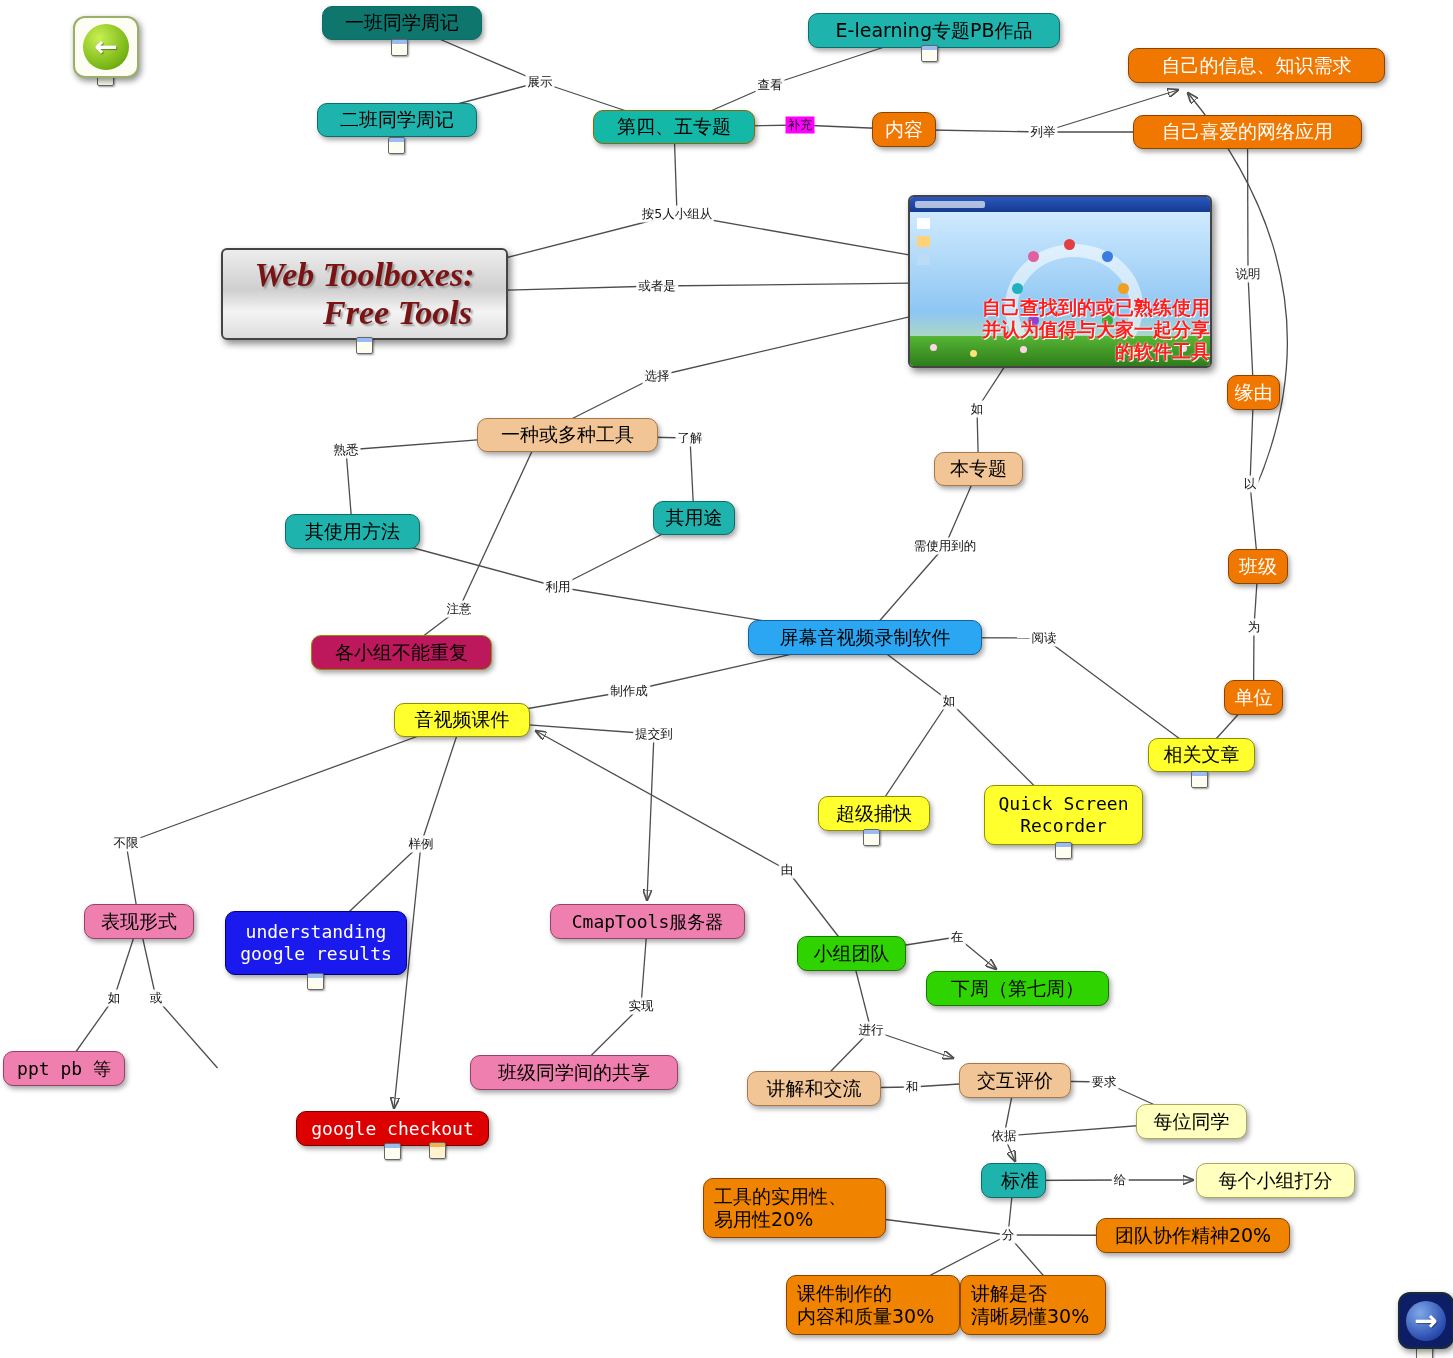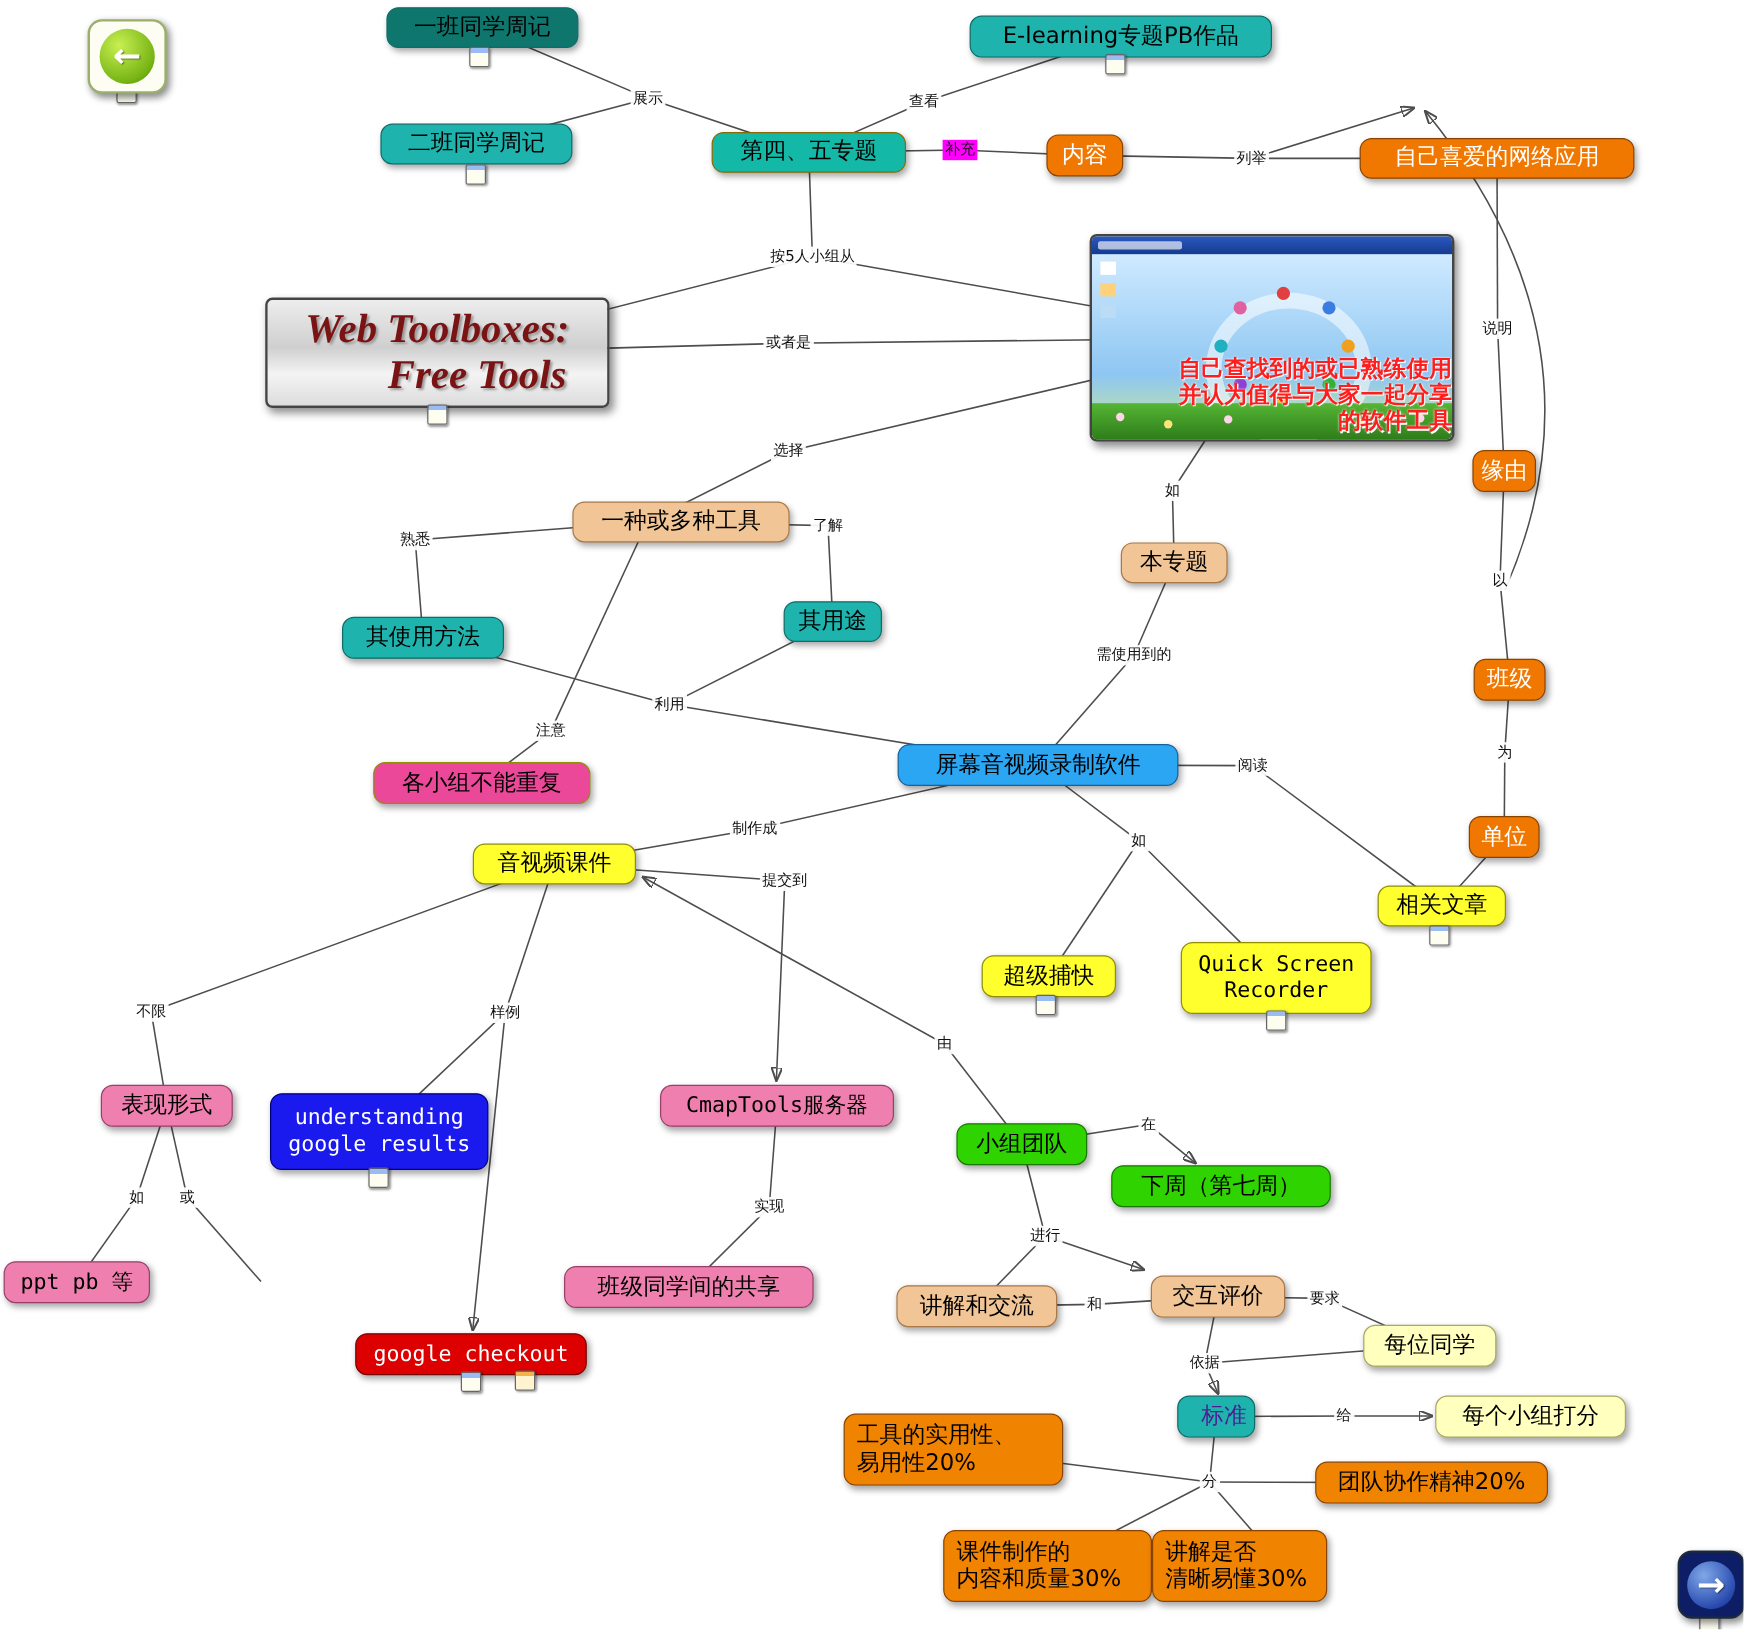--- a/index.html
+++ b/index.html
@@ -187,20 +187,23 @@
       <span class="nav-glyph">→</span>
     </span>
   </div>
 
 <div class="node" style="left: 322px; top: 6px; width: 160px; height: 34px; background: #0f766e; color: rgb(0, 0, 0); border-color: rgb(13, 109, 105);">
       <div>一班同学周记</div>
     </div>
     <div class="node" style="left: 808px; top: 13px; width: 252px; height: 35px; background: rgb(31, 179, 173); color: rgb(0, 0, 0); border-color: rgb(13, 109, 105);">
       <div>E-learning专题PB作品</div>
     </div>
+    <div class="node" style="left: 1128px; top: 48px; width: 257px; height: 35px; background: rgb(240, 120, 0); color: rgb(255, 255, 255); border-color: rgb(138, 68, 0);">
+      <div>自己的信息、知识需求</div>
+    </div>
     <div class="node" style="left: 317px; top: 103px; width: 160px; height: 34px; background: rgb(31, 179, 173); color: rgb(0, 0, 0); border-color: rgb(13, 109, 105);">
       <div>二班同学周记</div>
     </div>
     <div class="node" style="left: 593px; top: 110px; width: 162px; height: 34px; background: #14b8a6; color: rgb(0, 0, 0); border-color: rgb(138, 106, 0);">
       <div>第四、五专题</div>
     </div>
     <div class="node" style="left: 872px; top: 112px; width: 64px; height: 35px; background: rgb(240, 120, 0); color: rgb(255, 255, 255); border-color: rgb(138, 68, 0);">
       <div>内容</div>
     </div>
     <div class="node" style="left: 1133px; top: 115px; width: 229px; height: 34px; background: rgb(240, 120, 0); color: rgb(255, 255, 255); border-color: rgb(138, 68, 0);">
@@ -217,21 +220,21 @@
     </div>
     <div class="node" style="left: 285px; top: 514px; width: 135px; height: 35px; background: rgb(31, 179, 173); color: rgb(0, 0, 0); border-color: rgb(13, 109, 105);">
       <div>其使用方法</div>
     </div>
     <div class="node" style="left: 653px; top: 501px; width: 82px; height: 34px; background: rgb(31, 179, 173); color: rgb(0, 0, 0); border-color: rgb(13, 109, 105);">
       <div>其用途</div>
     </div>
     <div class="node" style="left: 1228px; top: 549px; width: 60px; height: 35px; background: rgb(240, 120, 0); color: rgb(255, 255, 255); border-color: rgb(138, 68, 0);">
       <div>班级</div>
     </div>
-    <div class="node" style="left: 311px; top: 635px; width: 181px; height: 35px; background: #ec4899; color: rgb(0, 0, 0); border-color: rgb(143, 143, 0);">
+    <div class="node" style="left: 311px; top: 635px; width: 181px; height: 35px; background: #be185d; color: rgb(0, 0, 0); border-color: rgb(143, 143, 0);">
       <div>各小组不能重复</div>
     </div>
     <div class="node" style="left: 748px; top: 620px; width: 234px; height: 35px; background: rgb(43, 166, 242); color: rgb(0, 0, 0); border-color: rgb(22, 97, 154);">
       <div>屏幕音视频录制软件</div>
     </div>
     <div class="node" style="left: 1224px; top: 680px; width: 59px; height: 35px; background: rgb(240, 120, 0); color: rgb(255, 255, 255); border-color: rgb(138, 68, 0);">
       <div>单位</div>
     </div>
     <div class="node" style="left: 394px; top: 703px; width: 136px; height: 34px; background: rgb(255, 255, 46); color: rgb(0, 0, 0); border-color: rgb(143, 143, 0);">
       <div>音视频课件</div>
@@ -273,21 +276,21 @@
     </div>
     <div class="node" style="left: 959px; top: 1063px; width: 112px; height: 35px; background: rgb(242, 197, 150); color: rgb(0, 0, 0); border-color: rgb(168, 120, 72);">
       <div>交互评价</div>
     </div>
     <div class="node" style="left: 1136px; top: 1104px; width: 111px; height: 35px; background: rgb(255, 255, 190); color: rgb(0, 0, 0); border-color: rgb(168, 168, 96);">
       <div>每位同学</div>
     </div>
     <div class="node mono" style="left: 296px; top: 1111px; width: 193px; height: 35px; background: rgb(221, 0, 0); color: rgb(255, 255, 255); border-color: rgb(122, 0, 0);">
       <div>google checkout</div>
     </div>
-    <div class="node" style="left: 981px; top: 1163px; width: 65px; height: 35px; background: rgb(31, 179, 173); color: #4c1d95; border-color: rgb(13, 109, 105); padding-left: 18px;">
+    <div class="node" style="left: 981px; top: 1163px; width: 65px; height: 35px; background: rgb(31, 179, 173); color: #000000; border-color: rgb(13, 109, 105); padding-left: 18px;">
       <div>标准</div>
     </div>
     <div class="node" style="left: 1196px; top: 1163px; width: 159px; height: 35px; background: rgb(255, 255, 190); color: rgb(0, 0, 0); border-color: rgb(168, 168, 96);">
       <div>每个小组打分</div>
     </div>
     <div class="node left" style="left: 703px; top: 1178px; width: 183px; height: 60px; background: rgb(240, 132, 0); color: rgb(0, 0, 0); border-color: rgb(138, 68, 0);">
       <div>工具的实用性、</div>
       <div>易用性20%</div>
     </div>
     <div class="node" style="left: 1096px; top: 1218px; width: 194px; height: 35px; background: rgb(240, 132, 0); color: rgb(0, 0, 0); border-color: rgb(138, 68, 0);">

